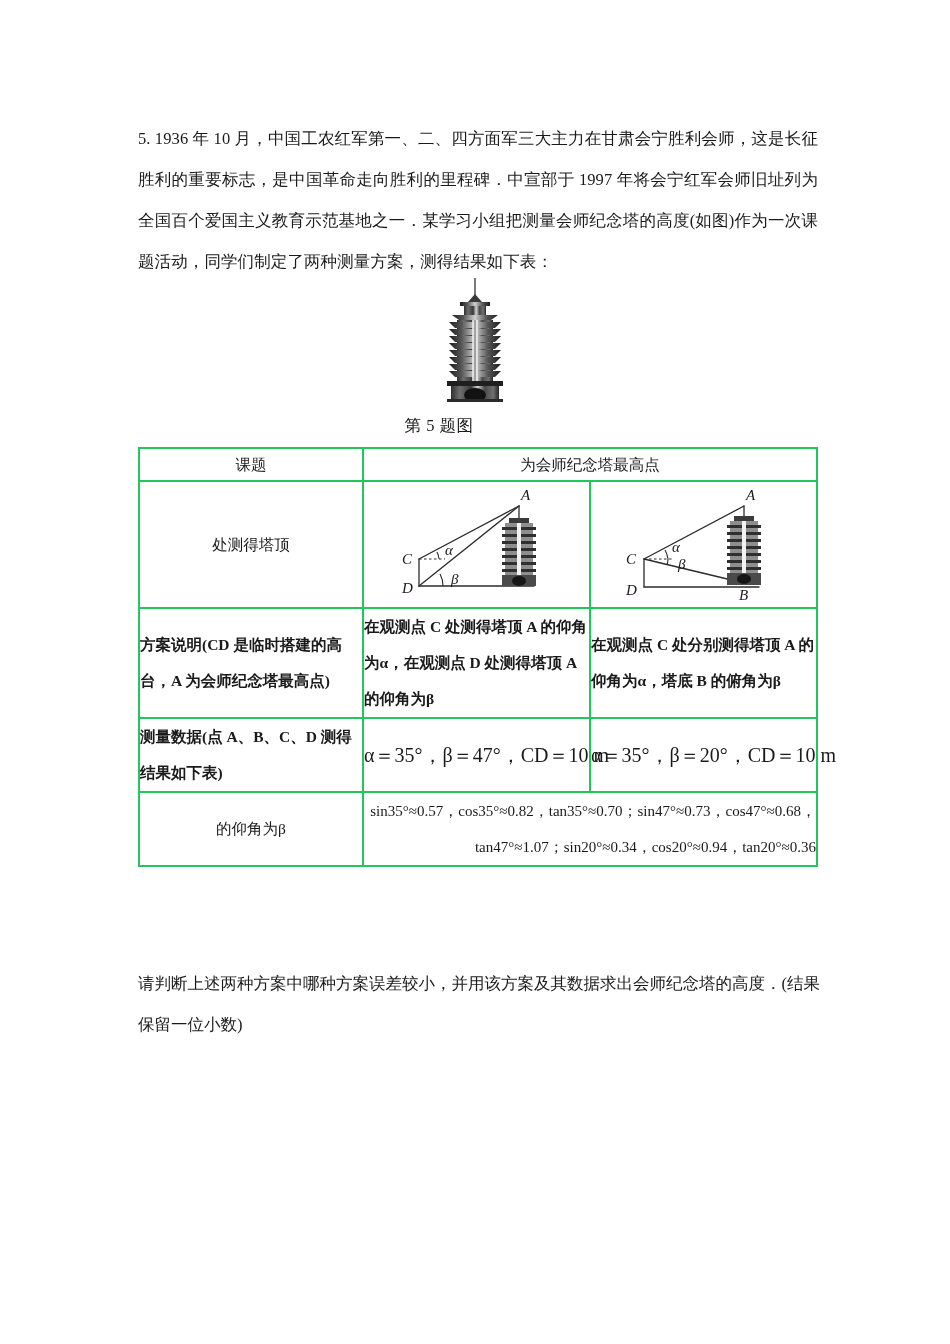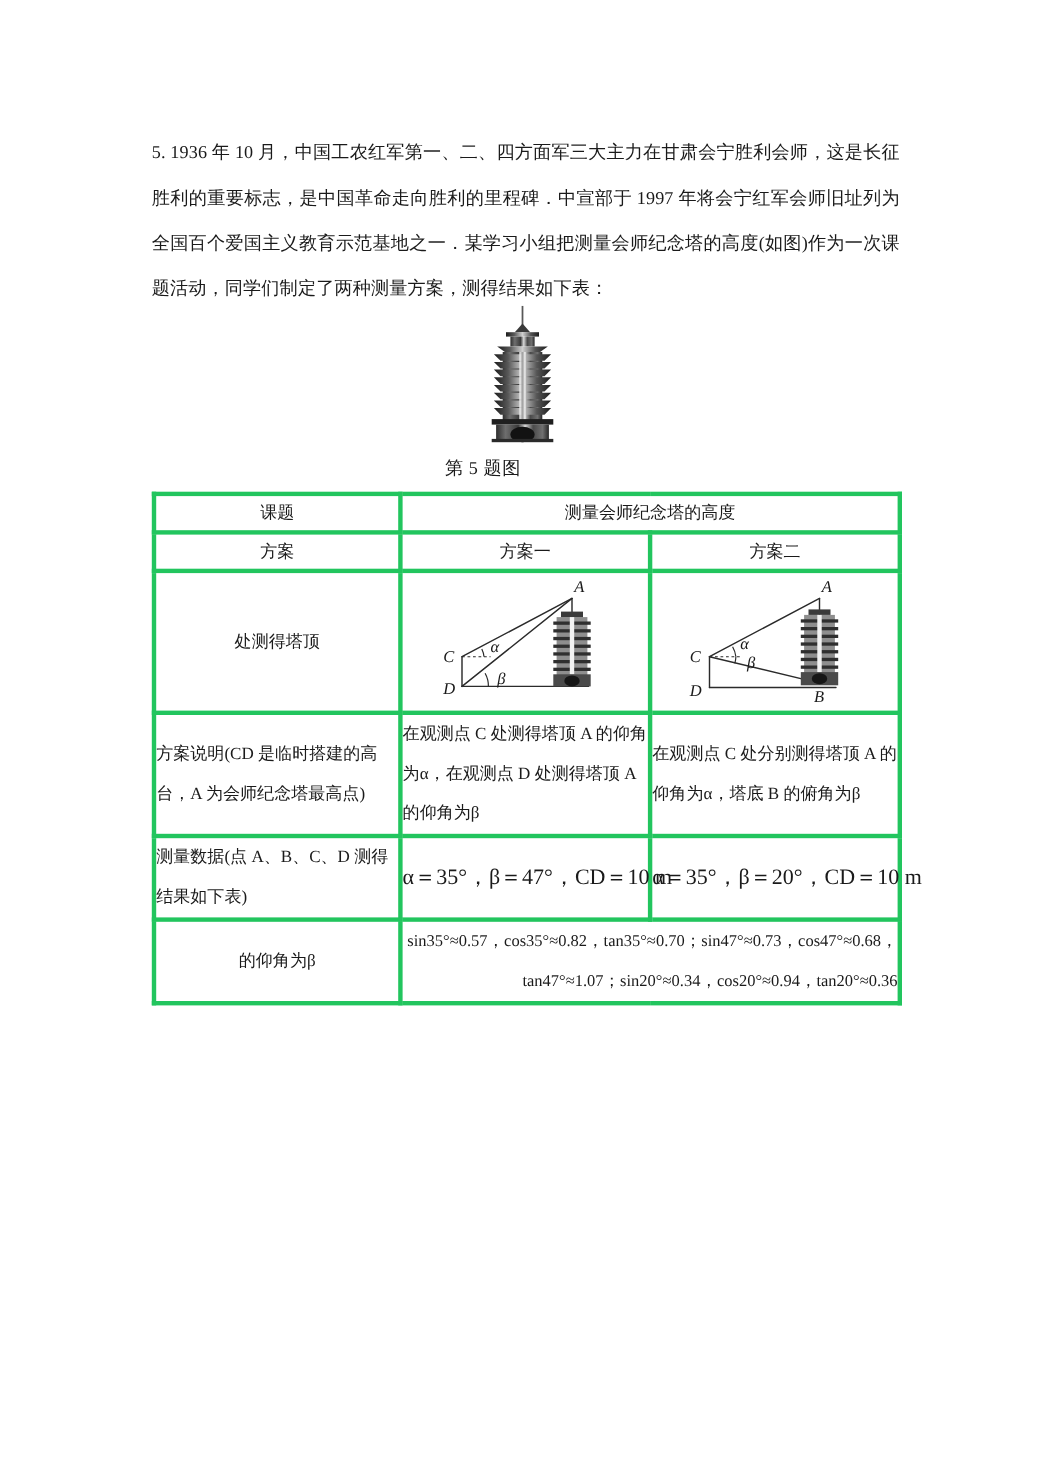--- a/index.html
+++ b/index.html
@@ -64,38 +64,39 @@
   table.data-table {
     position: absolute;
     left: 138px;
     top: 447px;
     width: 678px;
     border-collapse: collapse;
     table-layout: fixed;
     font-size: 15.5px;
   }
   table.data-table td {
-    border: 4px solid #22c55e;
+    border: 2px solid #22c55e;
     padding: 0;
     vertical-align: middle;
   }
   .c1 { width: 224px; }
   .c2 { width: 227px; }
   .c3 { width: 227px; }
 
   .cell-center {
     text-align: center;
     padding: 11px 6px;
     line-height: 30px;
   }
   .cell-text {
     text-align: left;
     padding: 10px 10px 10px 9px;
     line-height: 36px;
     font-size: 15.5px;
+    font-weight: bold;
   }
   .cell-data {
     text-align: center;
     padding: 10px 4px;
     line-height: 34px;
     font-size: 20px;
     white-space: nowrap;
   }
   .cell-ref {
     text-align: right;
@@ -188,28 +189,23 @@
   <table class="data-table">
     <colgroup>
       <col class="c1">
         <col class="c2">
         <col class="c3">
     </colgroup>
     <tbody>
 
       <tr class="row-title">
         <td class="cell-center">课题</td>
-        <td class="cell-center" colspan="2">测量会师纪念塔的高度</td>
-      </tr>
-
-      <tr class="row-scheme">
-        <td class="cell-center">方案</td>
-        <td class="cell-center">方案一</td>
-        <td class="cell-center">方案二</td>
-      </tr>
+        <td class="cell-center" colspan="2">为会师纪念塔最高点</td>
+      </tr>
+
 
       <tr class="row-diagram">
         <td class="cell-center">处测得塔顶</td>
 
         <td class="diagram-cell">
           <svg width="216" height="120" viewBox="0 0 216 120">
             <g stroke="#2b2b2b" stroke-width="1.3" fill="none" stroke-linecap="round">
 
               <line x1="50" y1="76" x2="150" y2="23"></line>
 
@@ -311,14 +307,15 @@
         <td class="cell-data">α＝35°，β＝20°，CD＝10 m</td>
       </tr>
 
       <tr>
         <td class="cell-center">的仰角为β</td>
         <td class="cell-ref" colspan="2">sin35°≈0.57，cos35°≈0.82，tan35°≈0.70；sin47°≈0.73，cos47°≈0.68，tan47°≈1.07；sin20°≈0.34，cos20°≈0.94，tan20°≈0.36</td>
       </tr>
     </tbody>
   </table>
 
+  <div class="closing">请判断上述两种方案中哪种方案误差较小，并用该方案及其数据求出会师纪念塔的高度．(结果保留一位小数)</div>
 
 </div>
 
 </body></html>

